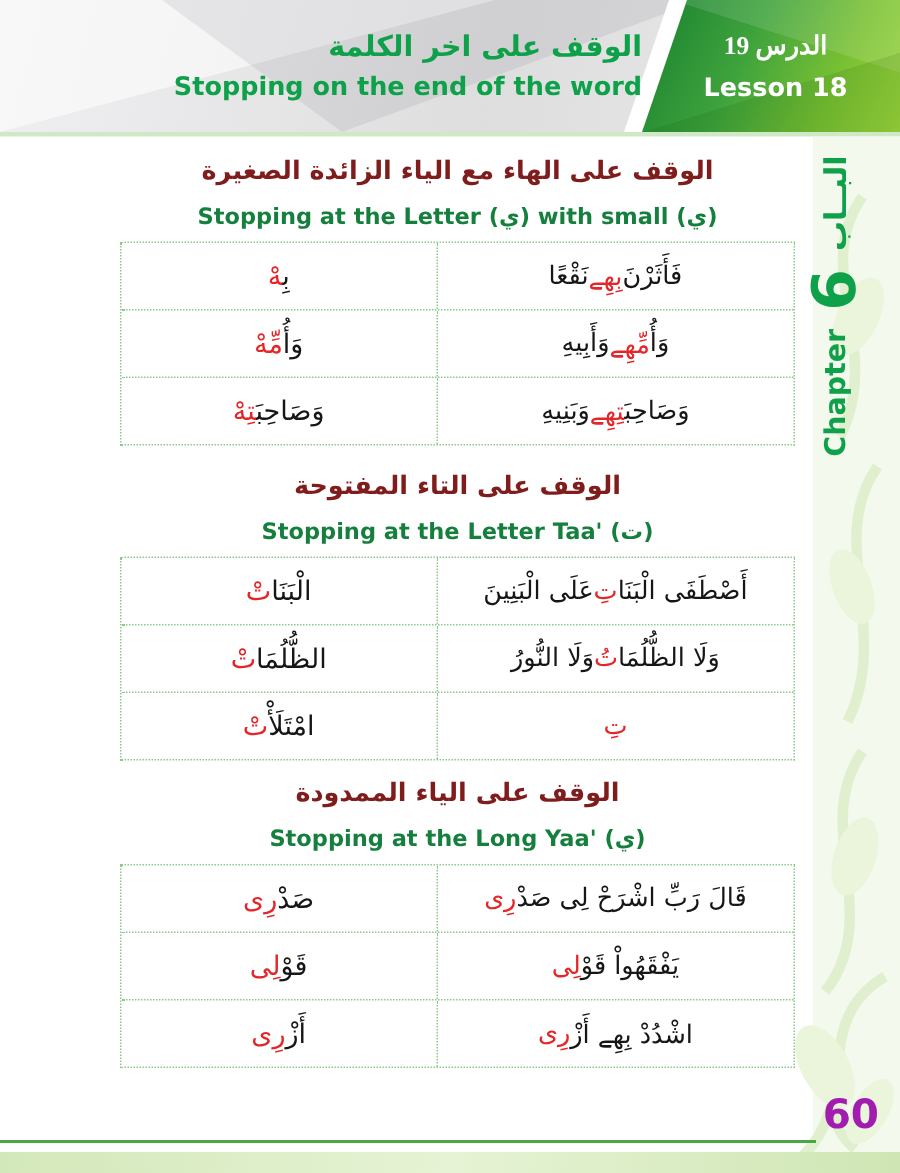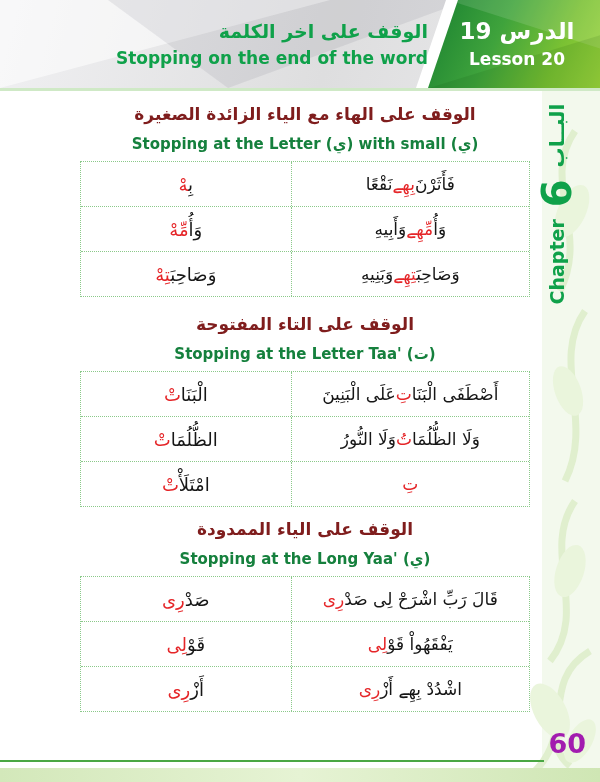--- a/index.html
+++ b/index.html
@@ -23,21 +23,21 @@
     background:linear-gradient(115deg,#157d2f 5%,#3fa33c 45%,#7ac133 75%,#9ed63d 100%);
     clip-path:polygon(48px 0,190px 0,190px 88px,18px 88px);}
   .hdr-green .g1{position:absolute;inset:0;background:rgba(255,255,255,.12);
     clip-path:polygon(20% 0,100% 0,100% 55%);}
   .hdr-green .g2{position:absolute;inset:0;background:rgba(0,60,0,.10);
     clip-path:polygon(10% 100%,100% 40%,100% 100%);}
   .hdr-titles{position:absolute;right:172px;top:18px;text-align:right;color:#0fa14a;}
   .hdr-title-ar{font-size:19px;font-weight:bold;line-height:26px;}
   .hdr-title-en{font-size:17px;font-weight:bold;line-height:28px;}
   .hdr-lesson{position:absolute;left:458px;top:17px;width:118px;text-align:center;color:#ffffff;}
-  .hdr-lesson-ar{font-size:23px;font-weight:bold;line-height:28px;}
+  .hdr-lesson-ar{font-size:17px;font-weight:bold;line-height:28px;font-family:Liberation Serif, serif;}
   .hdr-lesson-en{font-size:17px;font-weight:bold;line-height:28px;}
   .hdr-underline{position:absolute;left:0;top:88px;width:600px;height:3px;background:#cfe9c6;}
   
   .decor-band{position:absolute;right:0;top:91px;width:58px;height:691px;background:#f3f9ed;}
   .decor-svg{position:absolute;right:0;bottom:0;}
   
   .chapter-tab{position:absolute;left:534px;top:98px;width:46px;height:212px;}
   .chapter-inner{width:212px;height:46px;transform:rotate(-90deg) translateX(-212px);
     transform-origin:top left;display:flex;align-items:center;justify-content:center;gap:12px;}
   .ch-en{font-size:19px;font-weight:bold;color:#0fa14a;}
@@ -76,21 +76,21 @@
   <div class="hdr-green">
     <div class="g1"></div>
     <div class="g2"></div>
   </div>
   <div class="hdr-titles">
     <div class="hdr-title-ar" dir="rtl">الوقف على اخر الكلمة</div>
     <div class="hdr-title-en">Stopping on the end of the word</div>
   </div>
   <div class="hdr-lesson">
     <div class="hdr-lesson-ar" dir="rtl">الدرس 19</div>
-    <div class="hdr-lesson-en">Lesson 20</div>
+    <div class="hdr-lesson-en">Lesson 18</div>
   </div>
 </div>
 <div class="hdr-underline"></div>
 
 <aside class="decor-band">
   <svg class="decor-svg" width="120" height="691" viewBox="0 0 120 691">
     <g fill="none" stroke="#e0efce" stroke-width="7">
       <path d="M95 40 C 60 90, 110 140, 80 200"></path>
       <path d="M105 220 C 70 270, 115 330, 85 390"></path>
       <path d="M95 410 C 60 460, 110 520, 70 570"></path>

